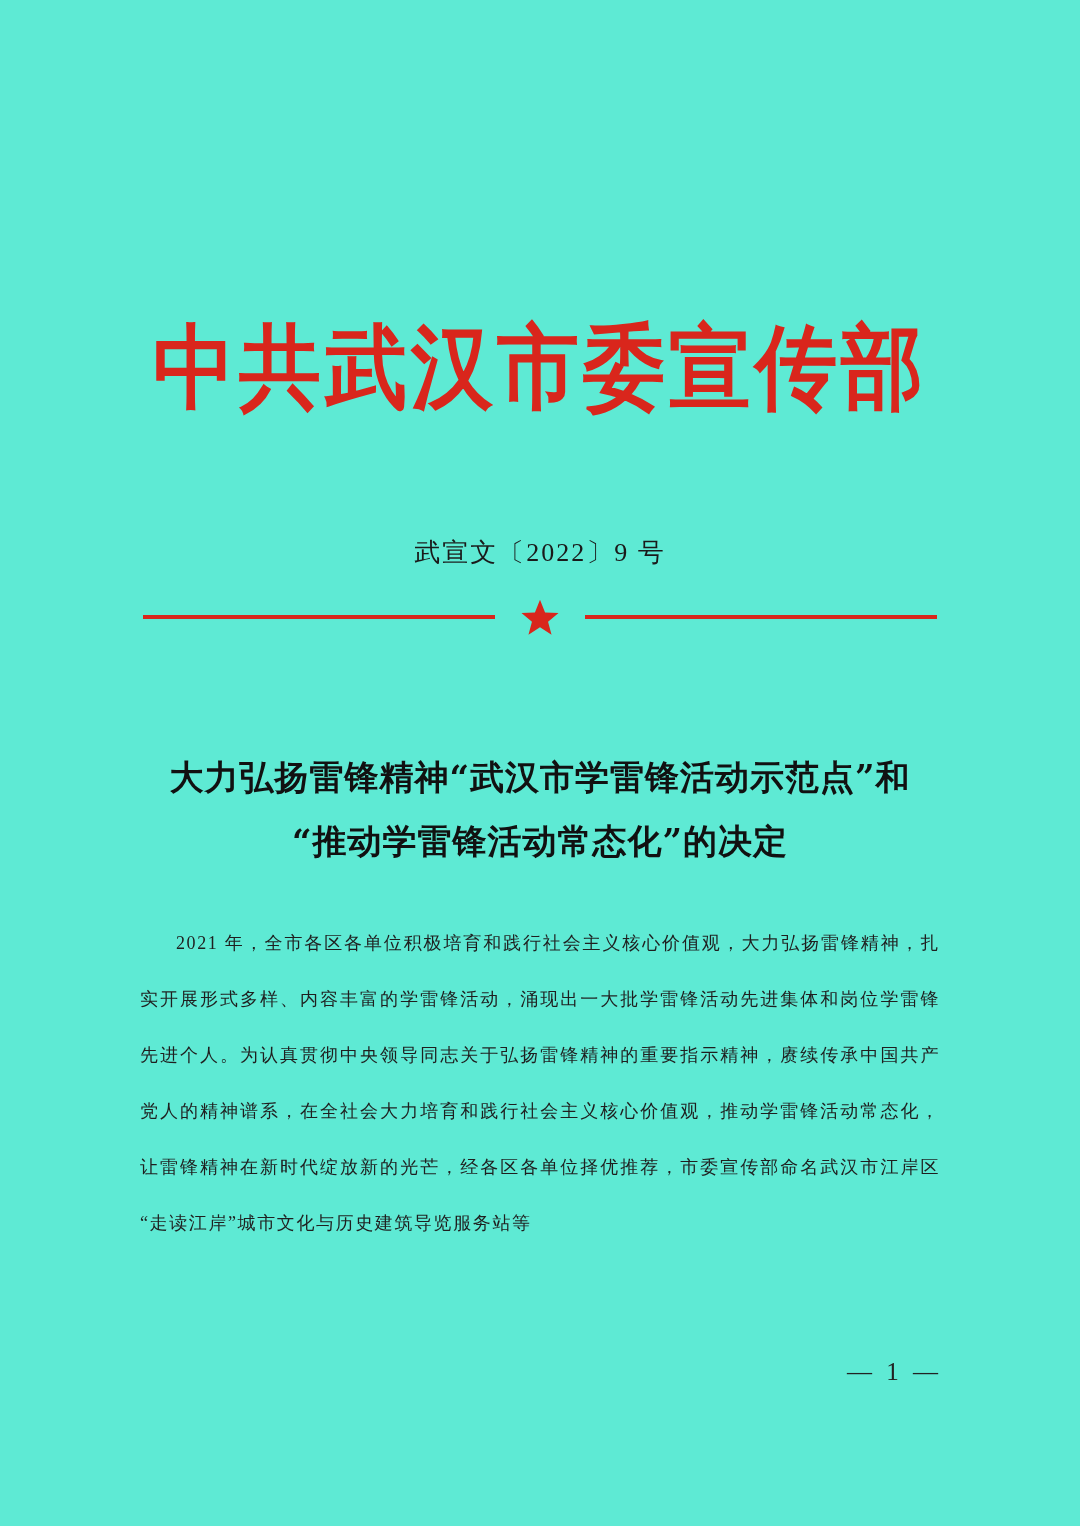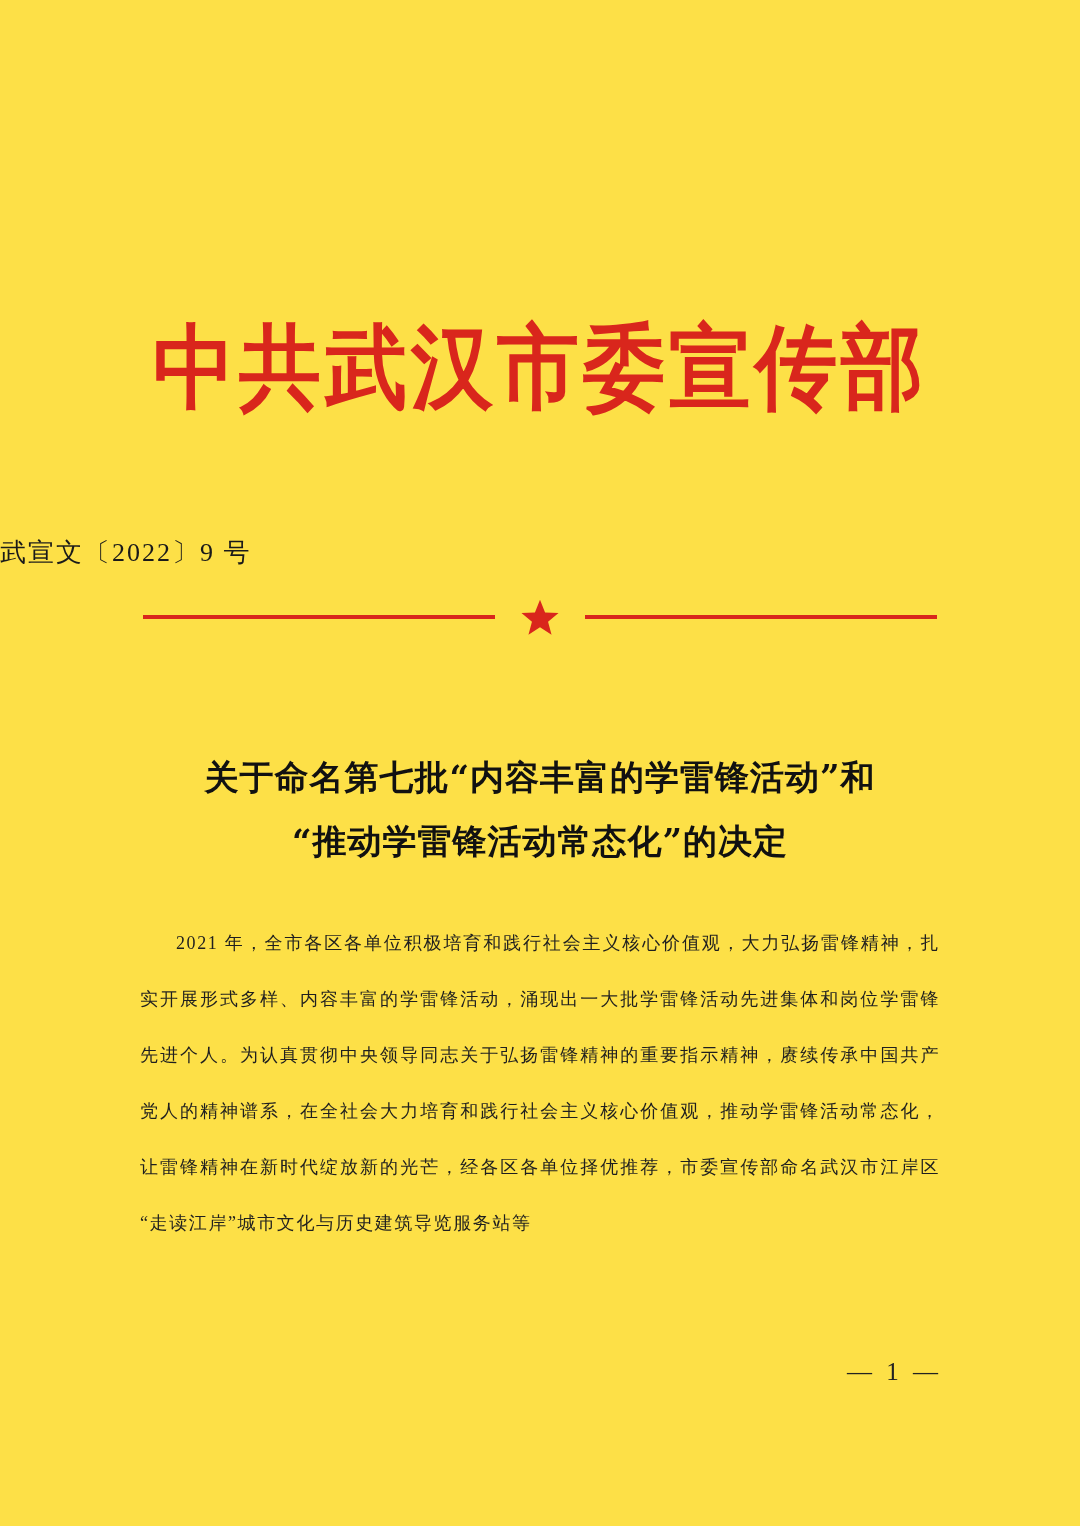--- a/index.html
+++ b/index.html
@@ -12,21 +12,21 @@
     height: 1526px;
     position: relative;
     font-family: "Liberation Serif", "DejaVu Serif", serif;
     color: #1a1a1a;
     overflow: hidden;
   }
 
   .page {
     position: absolute;
     inset: 0;
-    background: #fde047;
+    background: #5eead4;
   }
 
   
   .letterhead {
     position: absolute;
     top: 322px;
     left: 0;
     width: 100%;
     text-align: center;
   }
@@ -41,20 +41,21 @@
     white-space: nowrap;
     transform: scaleY(1.12);
   }
 
   
   .doc-number {
     position: absolute;
     top: 535px;
     left: 0;
     width: 100%;
+    text-align: center;
     font-size: 26px;
     letter-spacing: 2px;
     color: #1a1a1a;
     font-family: "Liberation Serif", "DejaVu Serif", serif;
   }
 
   
   .red-rule {
     position: absolute;
     top: 597px;
@@ -143,21 +144,21 @@
     <div class="line left"></div>
     <div class="star">
       <svg class="star-svg" width="44" height="42" viewBox="0 0 24 24" aria-hidden="true">
         <path fill="#d9261c" d="M12 1.6l2.9 7.2 7.7.4-6 4.9 2 7.5L12 17.3 5.4 21.6l2-7.5-6-4.9 7.7-.4z"></path>
       </svg>
     </div>
     <div class="line right"></div>
   </div>
 
   <div class="doc-title">
-    <span>关于命名第七批“内容丰富的学雷锋活动”和</span>
+    <span>大力弘扬雷锋精神“武汉市学雷锋活动示范点”和</span>
     <span class="line2">“推动学雷锋活动常态化”的决定</span>
   </div>
 
   <div class="body-text">
     <p>2021 年，全市各区各单位积极培育和践行社会主义核心价值观，大力弘扬雷锋精神，扎实开展形式多样、内容丰富的学雷锋活动，涌现出一大批学雷锋活动先进集体和岗位学雷锋先进个人。为认真贯彻中央领导同志关于弘扬雷锋精神的重要指示精神，赓续传承中国共产党人的精神谱系，在全社会大力培育和践行社会主义核心价值观，推动学雷锋活动常态化，让雷锋精神在新时代绽放新的光芒，经各区各单位择优推荐，市委宣传部命名武汉市江岸区“走读江岸”城市文化与历史建筑导览服务站等</p>
   </div>
 
   <div class="page-number">— 1 —</div>
 
 </div>

